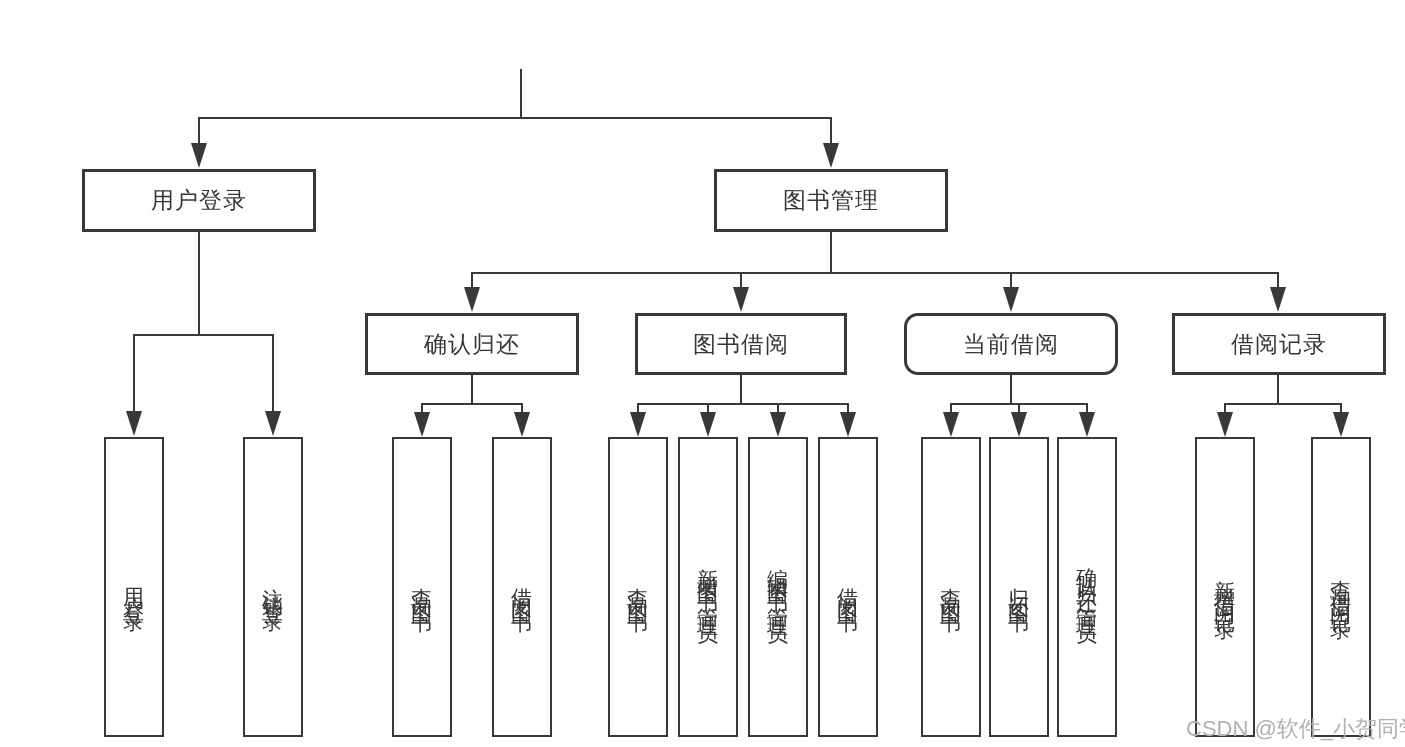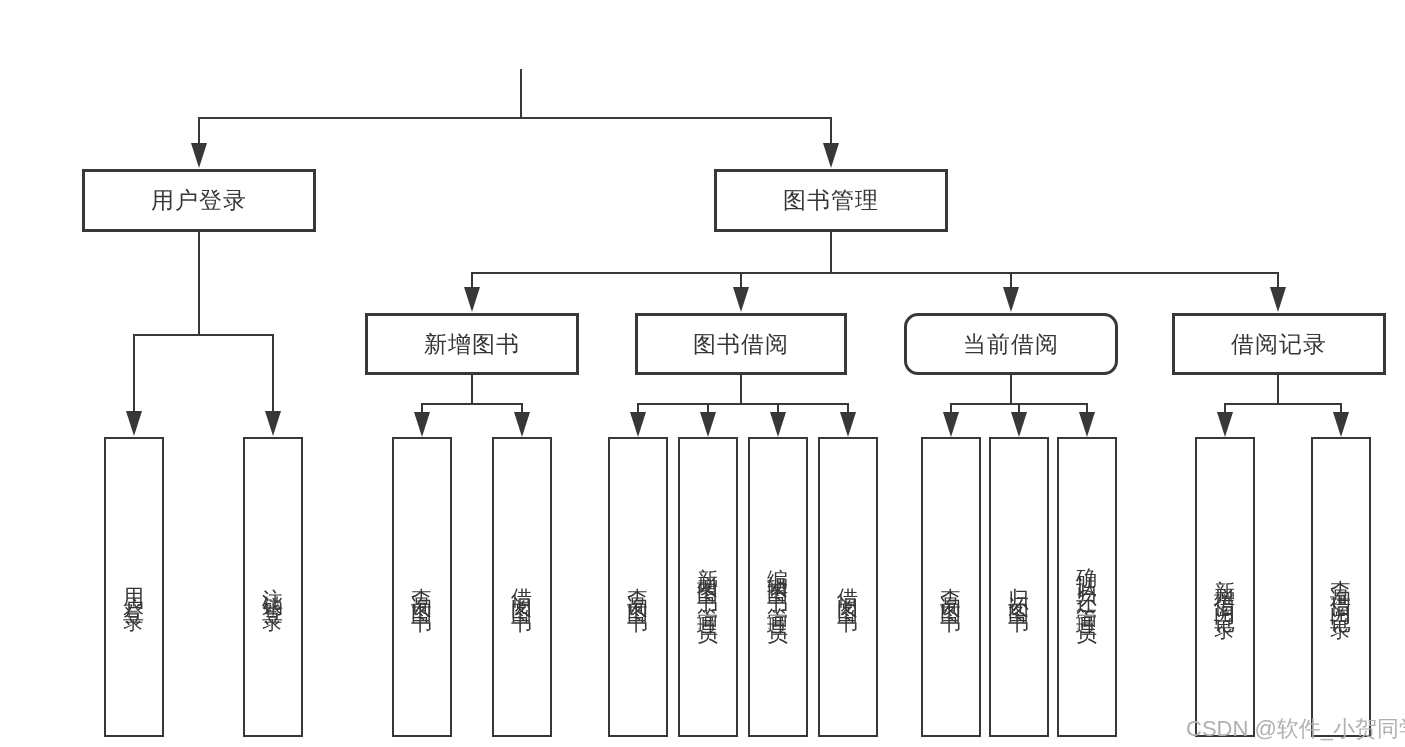--- a/index.html
+++ b/index.html
@@ -90,21 +90,21 @@
   <div class="line" style="left:471px; top:272px; width:2px; height:17px;"></div>
   <div class="arrow" style="left:464px; top:287px;"></div>
   <div class="line" style="left:740px; top:272px; width:2px; height:17px;"></div>
   <div class="arrow" style="left:733px; top:287px;"></div>
   <div class="line" style="left:1010px; top:272px; width:2px; height:17px;"></div>
   <div class="arrow" style="left:1003px; top:287px;"></div>
   <div class="line" style="left:1277px; top:272px; width:2px; height:17px;"></div>
   <div class="arrow" style="left:1270px; top:287px;"></div>
 
   <div class="box" style="left:365px; top:313px; width:214px; height:62px;">
-    <span class="h-label">新增图书</span>
+    <span class="h-label">确认归还</span>
   </div>
   <div class="box" style="left:635px; top:313px; width:212px; height:62px;">
     <span class="h-label">图书借阅</span>
   </div>
   <div class="box" style="left:904px; top:313px; width:214px; height:62px;border-radius:14px;">
     <span class="h-label">当前借阅</span>
   </div>
   <div class="box" style="left:1172px; top:313px; width:214px; height:62px;">
     <span class="h-label">借阅记录</span>
   </div>

